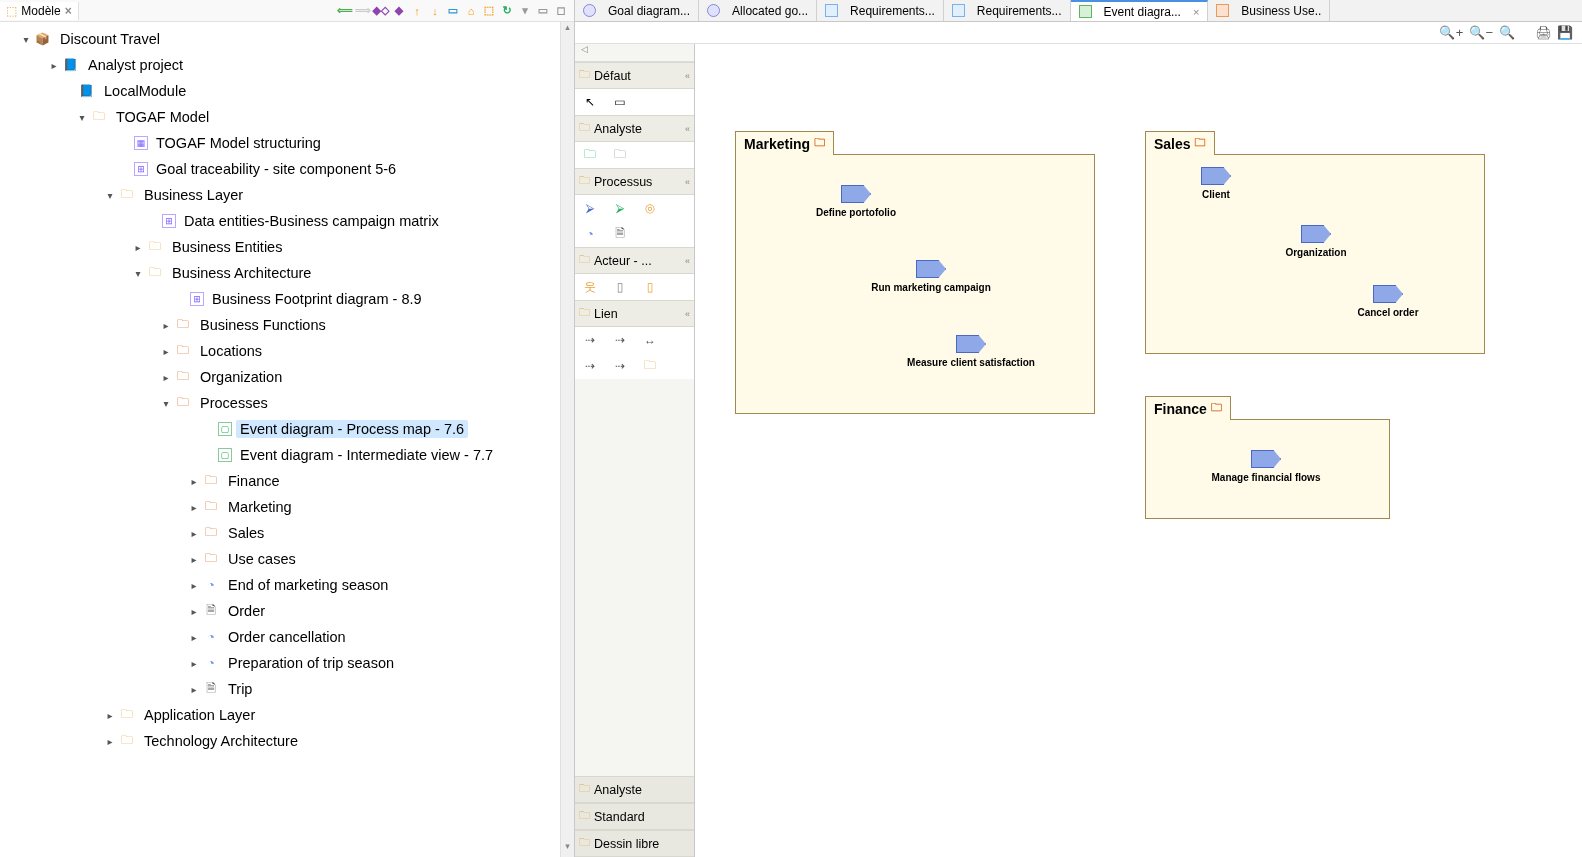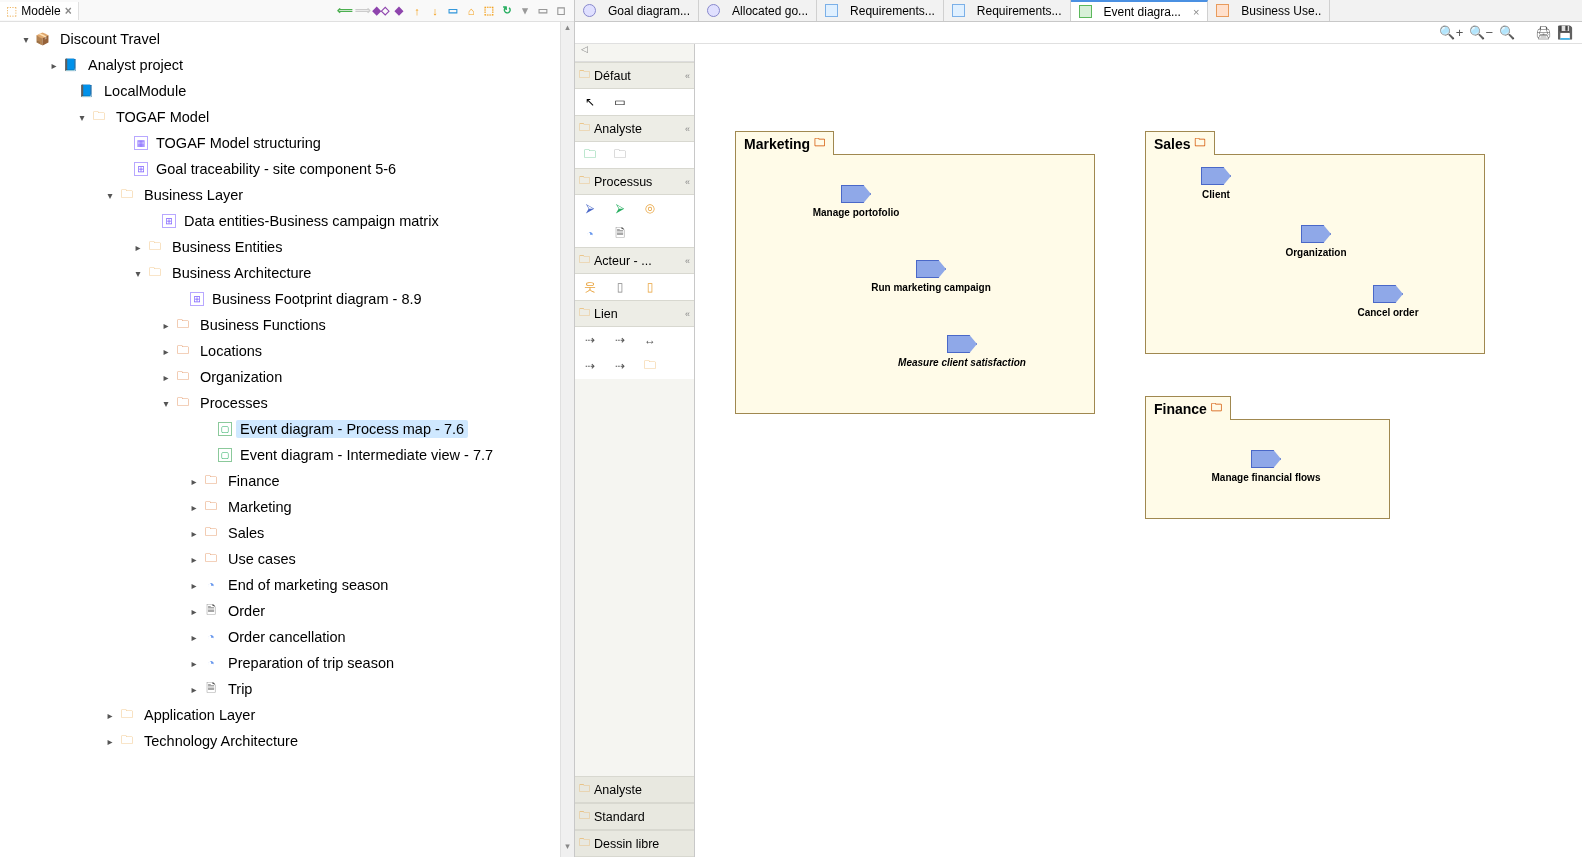--- a/index.html
+++ b/index.html
@@ -494,27 +494,27 @@
 
       <div class="canvas">
 
         <div class="pkg" style="left:40px; top:110px; width:360px; height:260px;">
           <div class="pkg-tab">
             <span>Marketing</span>
             <span class="pkg-tab-icon">🗀</span>
           </div>
           <div class="proc" style="left:20px; top:30px; width:200px;">
             <div class="proc-arrow"></div>
-            <div>Manage portofolio</div>
+            <div>Define portofolio</div>
           </div>
           <div class="proc" style="left:70px; top:105px; width:250px;">
             <div class="proc-arrow"></div>
             <div>Run marketing campaign</div>
           </div>
-          <div class="proc" style="left:101px; top:180px; width:250px;font-style:italic;">
+          <div class="proc" style="left:110px; top:180px; width:250px;">
             <div class="proc-arrow"></div>
             <div>Measure client satisfaction</div>
           </div>
         </div>
 
         <div class="pkg" style="left:450px; top:110px; width:340px; height:200px;">
           <div class="pkg-tab">
             <span>Sales</span>
             <span class="pkg-tab-icon">🗀</span>
           </div>

